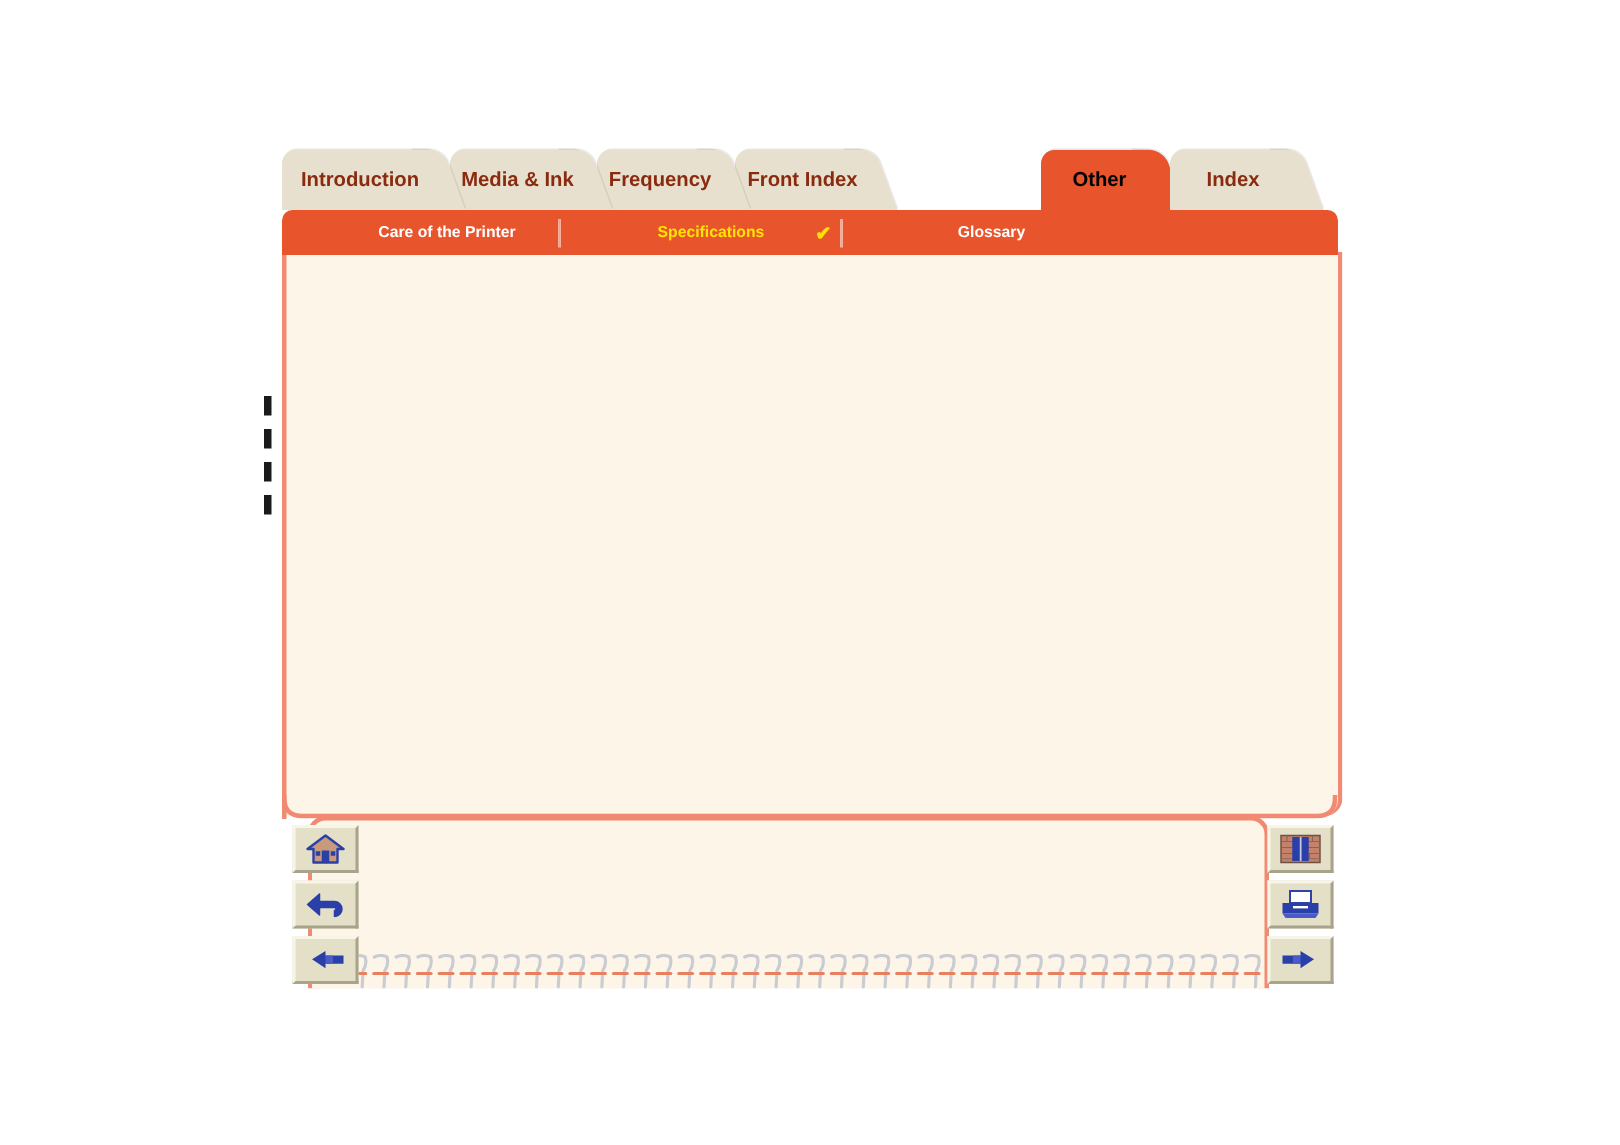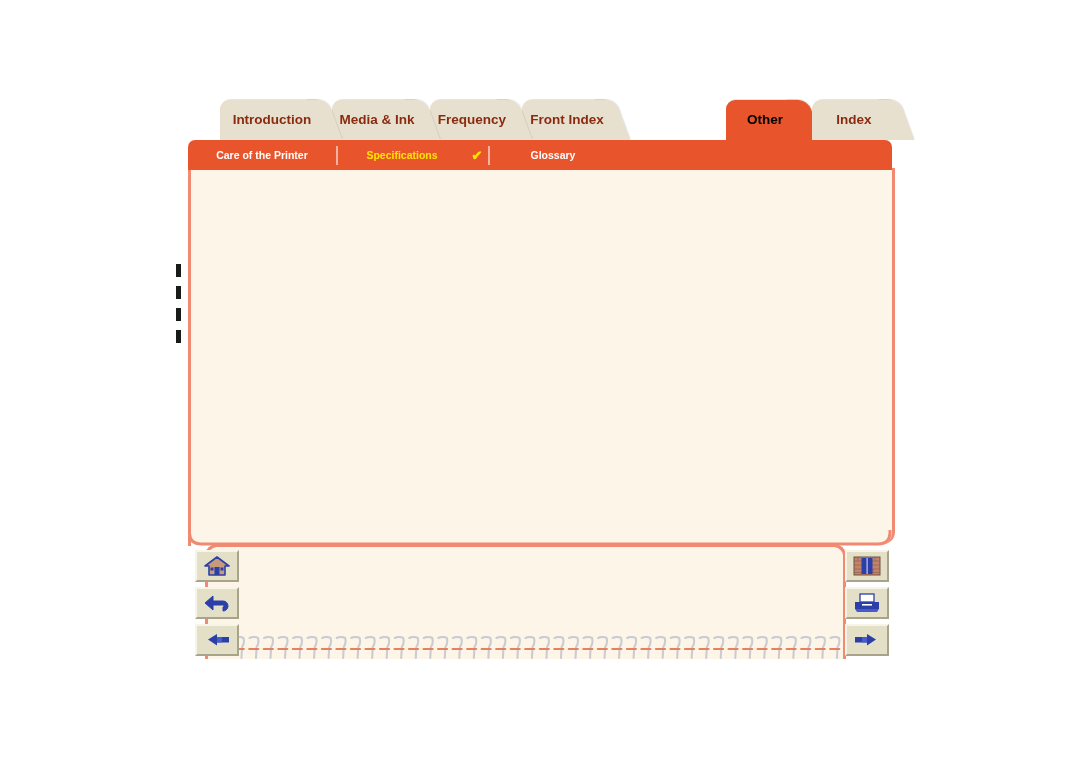--- a/index.html
+++ b/index.html
@@ -36,21 +36,20 @@
     font-weight: bold;
     text-align: left;
     line-height: 1.05;
     display: flex;
     align-items: center;
     justify-content: center;
     border-radius: 9px 9px 0 0;
     box-shadow: 1px -1px 0 rgba(0,0,0,0.10);
     transform: skewX(0deg);
     z-index: 2;
-    margin-left: 32px;
   }
   .tab .tab-inner { padding: 0 6px; }
   
   .tab::after {
     content: "";
     position: absolute;
     right: -11px;
     top: 0;
     width: 22px;
     height: 40px;
@@ -85,20 +84,21 @@
     height: 48px;
     display: flex;
     align-items: center;
     justify-content: center;
     color: #ffffff;
     font-size: 10.5px;
     font-weight: bold;
     text-align: center;
     line-height: 1.15;
     flex: 0 0 auto;
+    padding-left: 36px;
   }
   .subtab.active { color: #FFE400; }
   .subdiv {
     width: 1px;
     height: 19px;
     background: rgba(255,255,255,0.55);
     flex: 0 0 auto;
   }
   .subcheck {
     color: #FFE400;

